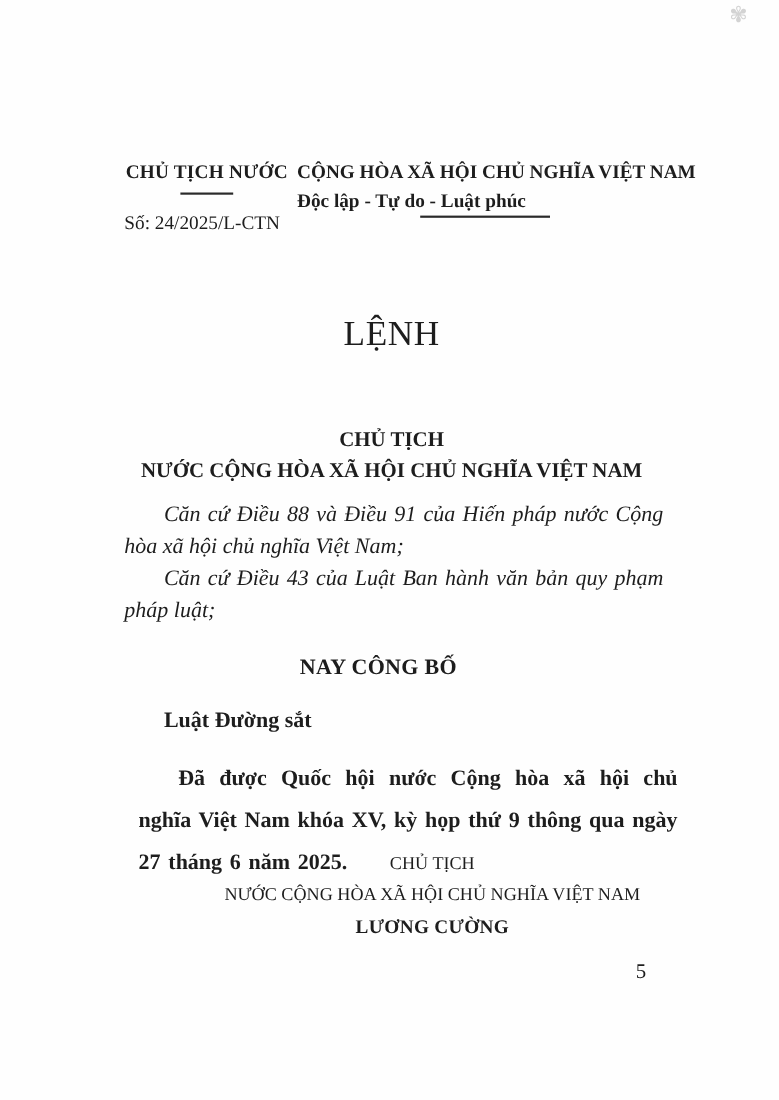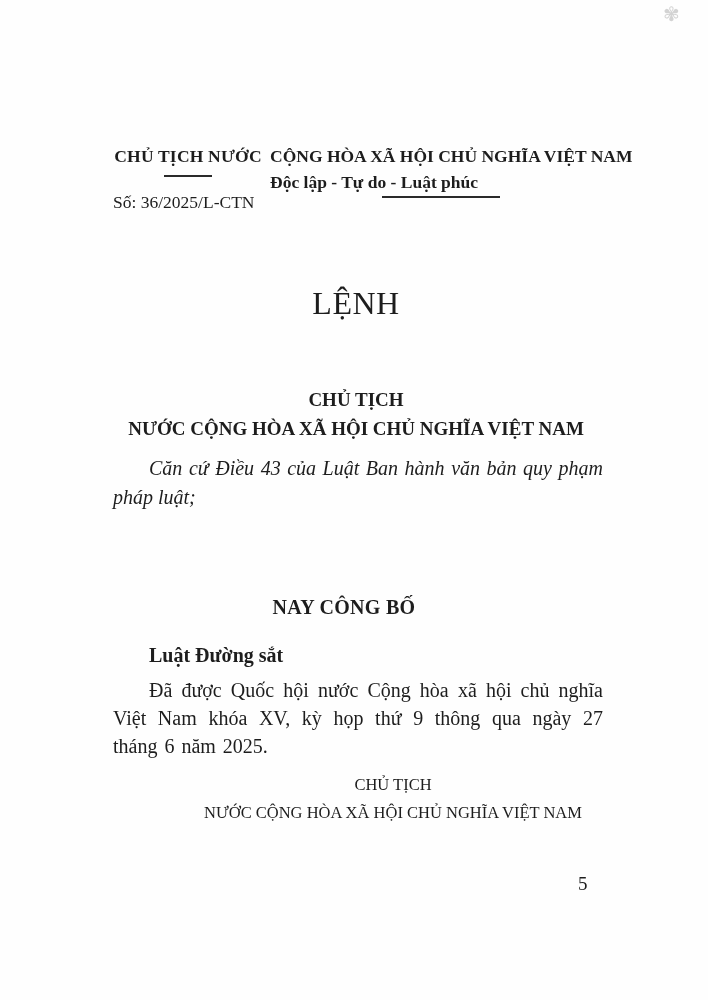--- a/index.html
+++ b/index.html
@@ -140,25 +140,26 @@
     font-weight: bold;
     font-size: 20px;
     white-space: nowrap;
   }
   .passage {
     position: absolute;
     left: 113px;
     top: 676px;
     width: 490px;
     font-size: 20px;
-    line-height: 28px;
+    line-height: 38px;
     text-align: justify;
     text-indent: 36px;
     word-spacing: 2px;
-    margin: 0;
+    margin: 13px;
+    font-weight: bold;
   }
   
   .signature {
     position: absolute;
     left: 193px;
     top: 775px;
     width: 400px;
     text-align: center;
     font-size: 16.5px;
   }
@@ -182,47 +183,49 @@
 <body>
 
 <div class="page">
 
   <span class="corner-flower">✾</span>
 
   <div class="header-left">
     <div class="hl-title">CHỦ TỊCH NƯỚC</div>
     <div class="hl-divider"></div>
   </div>
-  <div class="hl-number">Số: 36/2025/L-CTN</div>
+  <div class="hl-number">Số: 24/2025/L-CTN</div>
 
   <div class="header-right">
     <div class="hr-country">CỘNG HÒA XÃ HỘI CHỦ NGHĨA VIỆT NAM</div>
     <div class="hr-motto">Độc lập - Tự do - Luật phúc</div>
     <div class="hr-underline"></div>
   </div>
 
   <div class="doc-title">
     <div class="doc-title-main">LỆNH</div>
   </div>
 
   <div class="issuer">
     <div class="issuer-line1">CHỦ TỊCH</div>
     <div class="issuer-line2">NƯỚC CỘNG HÒA XÃ HỘI CHỦ NGHĨA VIỆT NAM</div>
   </div>
 
   <div class="citations">
+    <p class="citation">Căn cứ Điều 88 và Điều 91 của Hiến pháp nước Cộng hòa xã hội chủ nghĩa Việt Nam;</p>
     <p class="citation">Căn cứ Điều 43 của Luật Ban hành văn bản quy phạm pháp luật;</p>
   </div>
 
   <div class="proclamation">NAY CÔNG BỐ</div>
 
   <div class="law-name">Luật Đường sắt</div>
 
   <p class="passage">Đã được Quốc hội nước Cộng hòa xã hội chủ nghĩa Việt Nam khóa XV, kỳ họp thứ 9 thông qua ngày 27 tháng 6 năm 2025.</p>
 
   <div class="signature">
     <div class="sig-title">CHỦ TỊCH</div>
     <div class="sig-org">NƯỚC CỘNG HÒA XÃ HỘI CHỦ NGHĨA VIỆT NAM</div>
+    <div class="sig-name">LƯƠNG CƯỜNG</div>
   </div>
 
   <div class="page-number">5</div>
 
 </div>
 
 </body></html>

